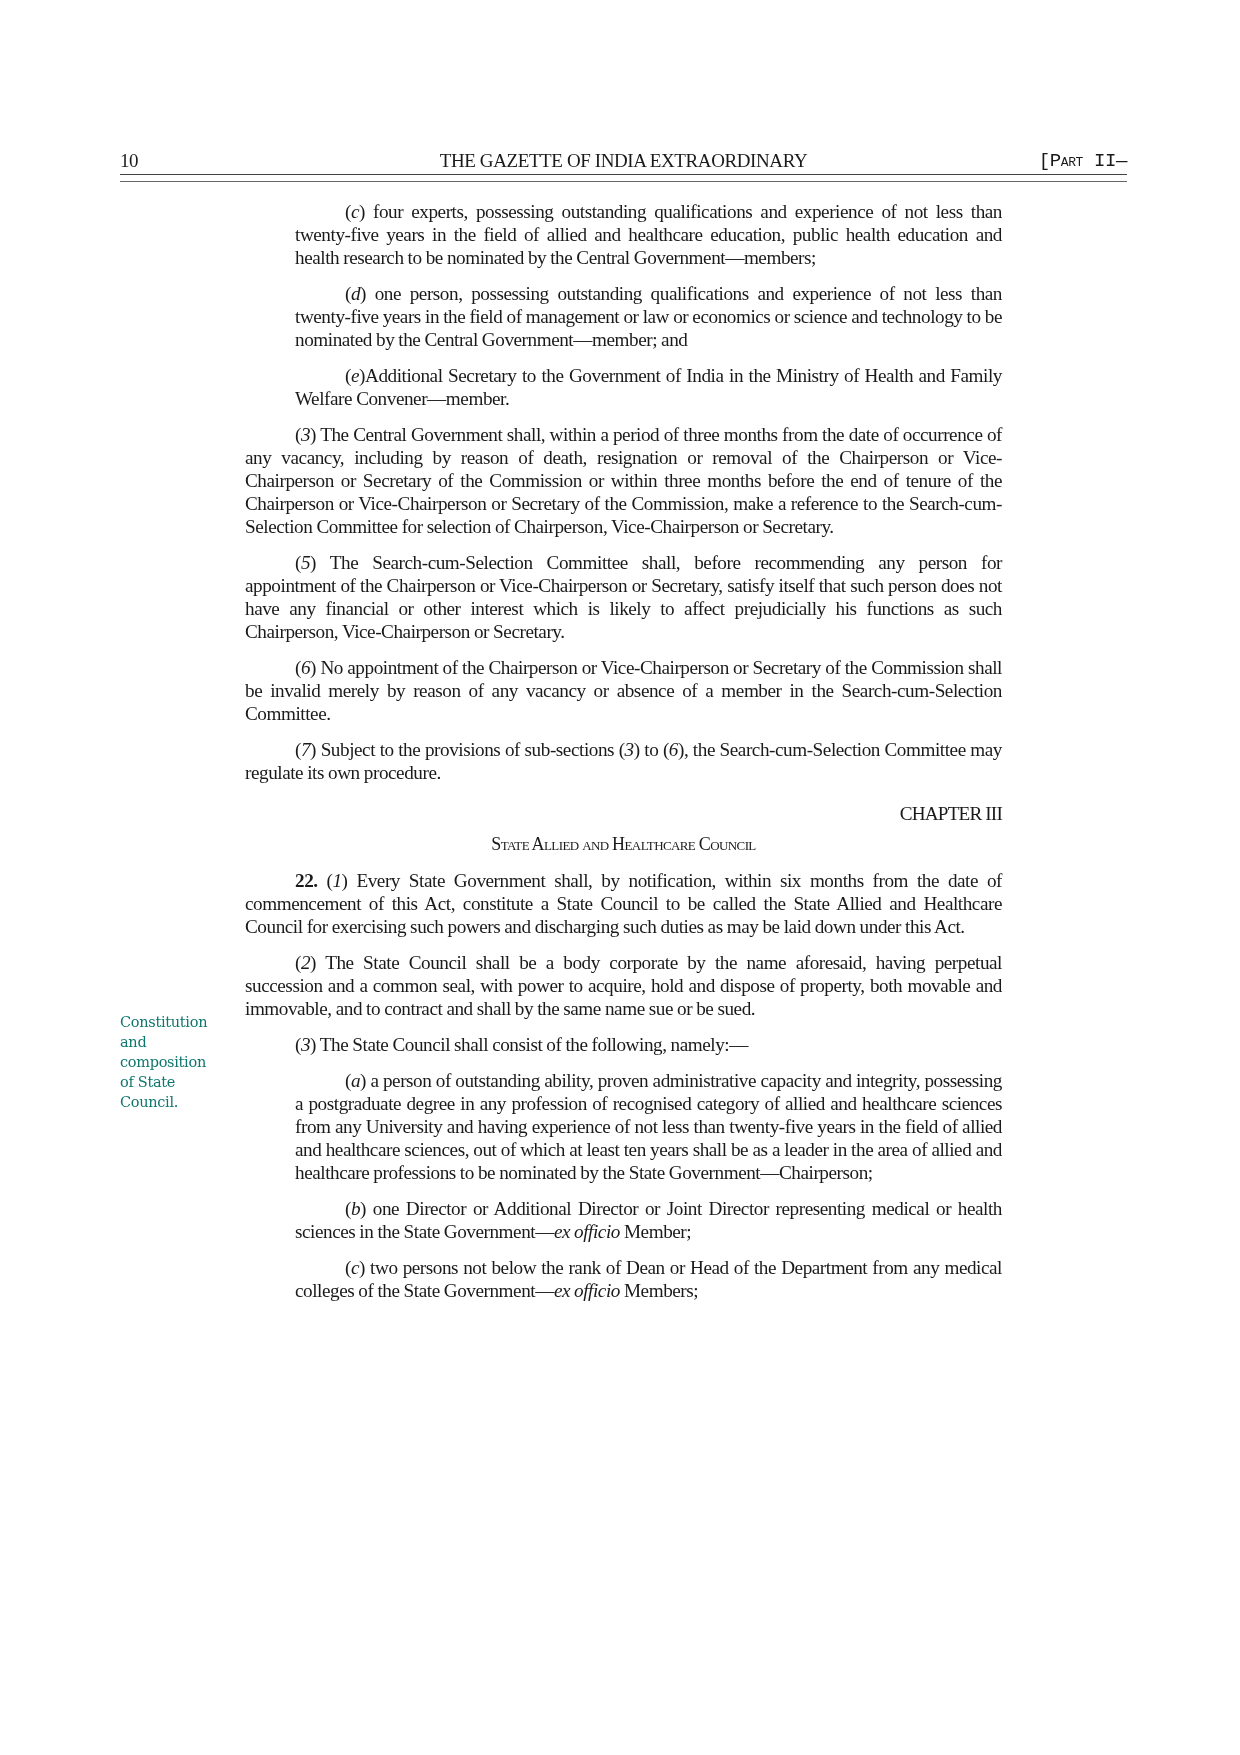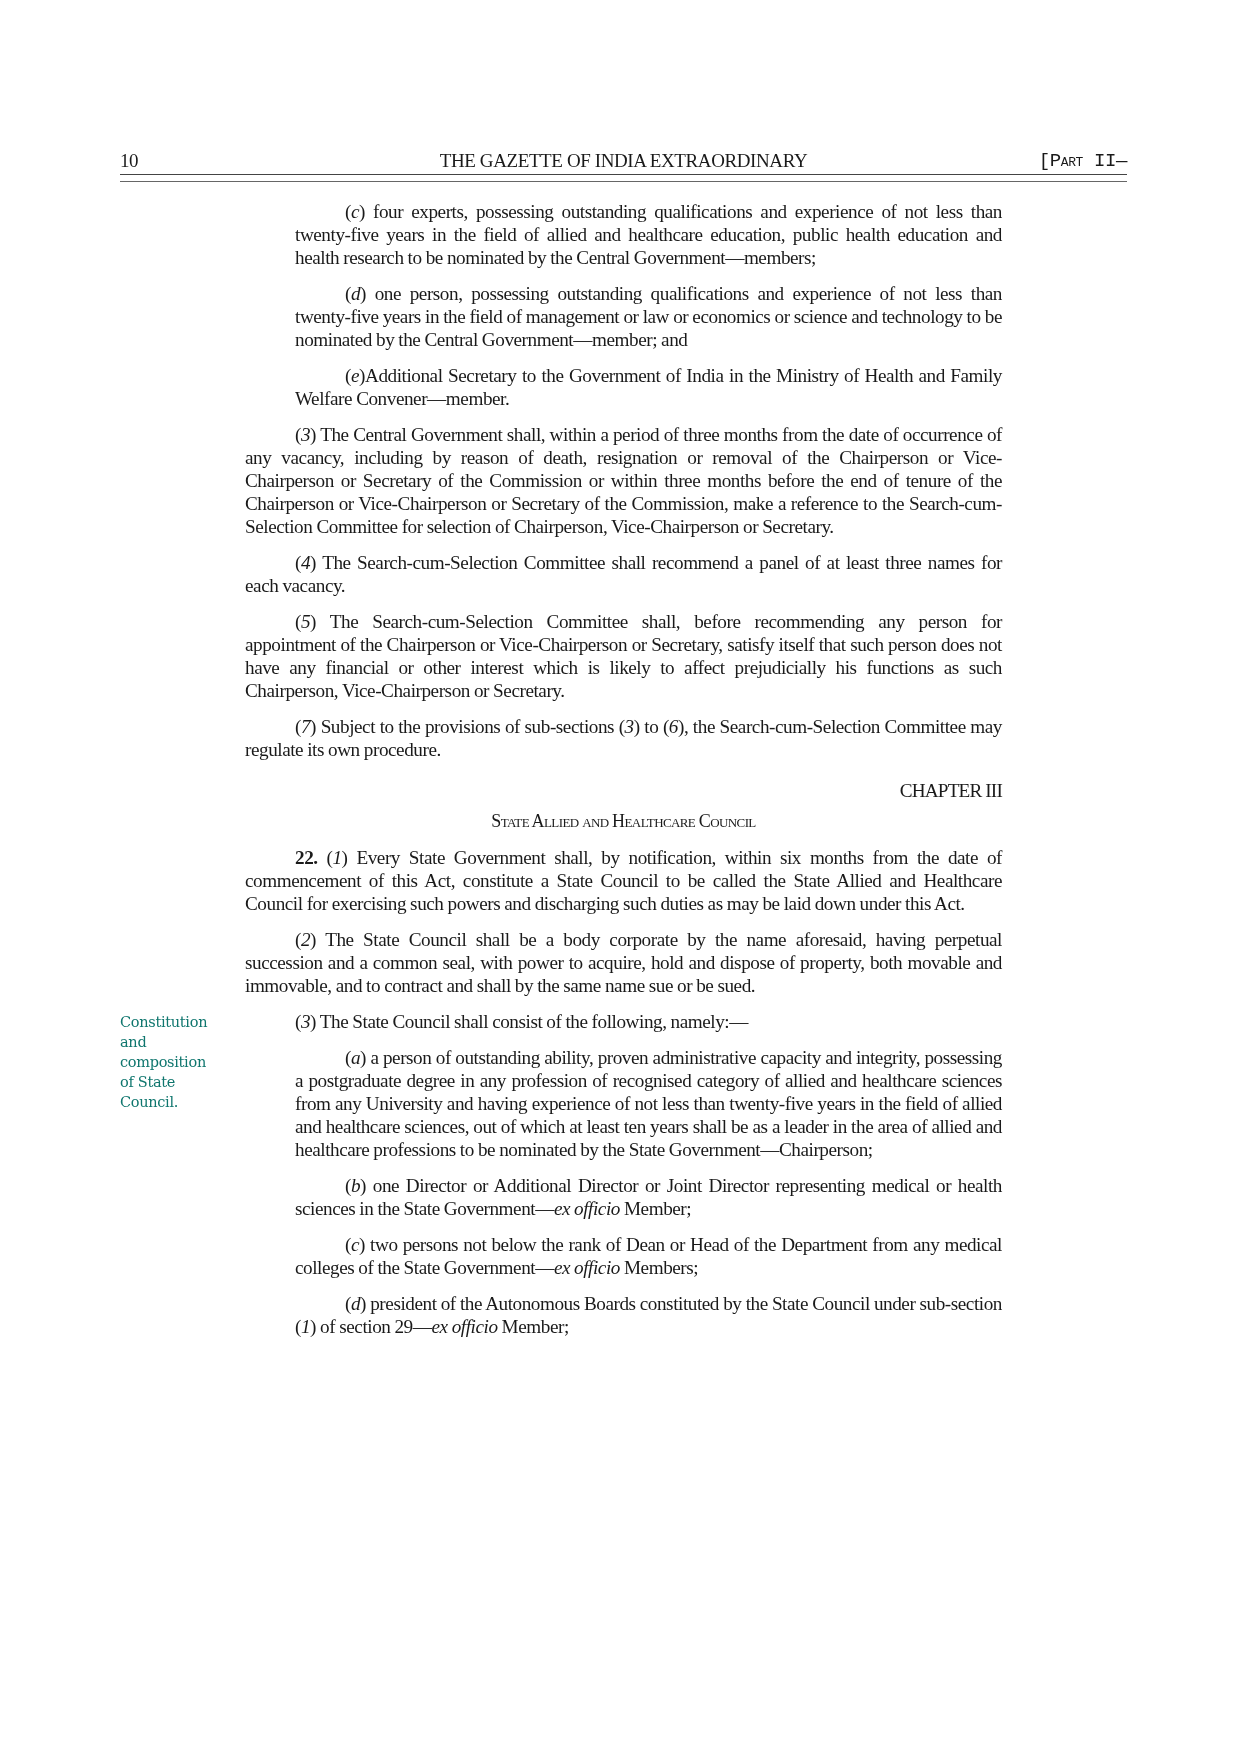--- a/index.html
+++ b/index.html
@@ -48,30 +48,29 @@
 <div class="rule2"></div>
 
 <div class="marginal">Constitution and composition of State Council.</div>
 
 <div class="body">
   <div id="para-list">
       <p class="nested">(<i>c</i>)<span> four experts, possessing outstanding qualifications and experience of not less than twenty-five years in the field of allied and healthcare education, public health education and health research to be nominated by the Central Government—members;</span></p>
       <p class="nested">(<i>d</i>)<span> one person, possessing outstanding qualifications and experience of not less than twenty-five years in the field of management or law or economics or science and technology to be nominated by the Central Government—member; and</span></p>
       <p class="nested">(<i>e</i>)<span>Additional Secretary to the Government of India in the Ministry of Health and Family Welfare Convener—member.</span></p>
       <p>(<i>3</i>)<span> The Central Government shall, within a period of three months from the date of occurrence of any vacancy, including by reason of death, resignation or removal of the Chairperson or Vice-Chairperson or Secretary of the Commission or within three months before the end of tenure of the Chairperson or Vice-Chairperson or Secretary of the Commission, make a reference to the Search-cum-Selection Committee for selection of Chairperson, Vice-Chairperson or Secretary.</span></p>
-      <p>(<i>4</i>)<span> The Search-cum-Selection Committee shall recommend a panel of at least three names for each vacancy.</span></p>
       <p>(<i>5</i>)<span> The Search-cum-Selection Committee shall, before recommending any person for appointment of the Chairperson or Vice-Chairperson or Secretary, satisfy itself that such person does not have any financial or other interest which is likely to affect prejudicially his functions as such Chairperson, Vice-Chairperson or Secretary.</span></p>
+      <p>(<i>6</i>)<span> No appointment of the Chairperson or Vice-Chairperson or Secretary of the Commission shall be invalid merely by reason of any vacancy or absence of a member in the Search-cum-Selection Committee.</span></p>
     </div>
 
   <p>(<i>7</i>)<span> Subject to the provisions of sub-sections (</span><i>3</i><span>) to (</span><i>6</i><span>), the Search-cum-Selection Committee may regulate its own procedure.</span></p>
 
   <p class="chapter">CHAPTER III</p>
   <p class="chapter-sub">State Allied and Healthcare Council</p>
 
   <p><b>22.</b> (<i>1</i>)<span> Every State Government shall, by notification, within six months from the date of commencement of this Act, constitute a State Council to be called the State Allied and Healthcare Council for exercising such powers and discharging such duties as may be laid down under this Act.</span></p>
   <p>(<i>2</i>)<span> The State Council shall be a body corporate by the name aforesaid, having perpetual succession and a common seal, with power to acquire, hold and dispose of property, both movable and immovable, and to contract and shall by the same name sue or be sued.</span></p>
   <p>(<i>3</i>)<span> The State Council shall consist of the following, namely:—</span></p>
 
   <p class="nested">(<i>a</i>)<span> a person of outstanding ability, proven administrative capacity and integrity, possessing a postgraduate degree in any profession of recognised category of allied and healthcare sciences from any University and having experience of not less than twenty-five years in the field of allied and healthcare sciences, out of which at least ten years shall be as a leader in the area of allied and healthcare professions to be nominated by the State Government—Chairperson;</span></p>
   <p class="nested">(<i>b</i>)<span> one Director or Additional Director or Joint Director representing medical or health sciences in the State Government—</span><i>ex officio</i><span> Member;</span></p>
   <p class="nested">(<i>c</i>)<span> two persons not below the rank of Dean or Head of the Department from any medical colleges of the State Government—</span><i>ex officio</i><span> Members;</span></p>
-  <p class="nested">(<i>d</i>)<span> president of the Autonomous Boards constituted by the State Council under sub-section (</span><i>1</i><span>) of section 29—</span><i>ex officio</i><span> Member;</span></p>
 </div>
 
 </body></html>

